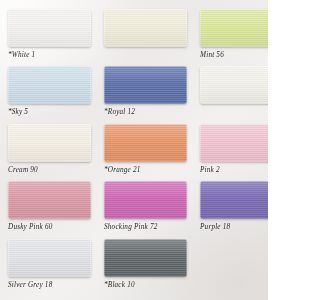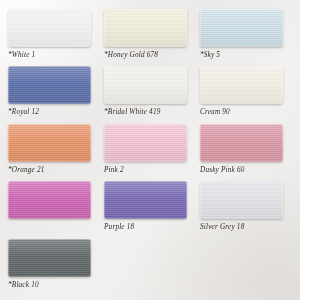--- a/index.html
+++ b/index.html
@@ -2,21 +2,21 @@
 <html><head>
 <meta charset="utf-8">
 <style>
   html, body {
     margin: 0;
     padding: 0;
     background: #ffffff;
   }
   #page {
     position: relative;
-    width: 300px;
+    width: 268px;
     height: 300px;
     background: linear-gradient(135deg, #f4f3f1 0%, #eceae8 35%, #f2f1ef 60%, #e9e7e5 100%);
     font-family: "Liberation Serif", serif;
     overflow: hidden;
   }
   
   #page::before {
     content: "";
     position: absolute;
     left: -40px; top: -30px;
@@ -94,52 +94,55 @@
 <body>
 
 <div id="page">
   <div class="grid" id="grid">
       <div class="cell">
         <div class="chip" style="background: rgb(244, 243, 241);"></div>
         <div class="label">*White 1</div>
       </div>
       <div class="cell">
         <div class="chip" style="background: rgb(242, 238, 220);"></div>
-        <div class="label">*Honey Gold 678</div>
+      </div>
+      <div class="cell">
+        <div class="chip" style="background: rgb(220, 232, 157);"></div>
+        <div class="label">Mint 56</div>
       </div>
       <div class="cell">
         <div class="chip" style="background: rgb(207, 224, 234);"></div>
         <div class="label">*Sky 5</div>
       </div>
       <div class="cell">
         <div class="chip" style="background: rgb(93, 113, 171);"></div>
         <div class="label">*Royal 12</div>
       </div>
       <div class="cell">
         <div class="chip" style="background: rgb(243, 242, 236);"></div>
-        <div class="label">*Bridal White 419</div>
       </div>
       <div class="cell">
         <div class="chip" style="background: rgb(246, 240, 230);"></div>
         <div class="label">Cream 90</div>
       </div>
       <div class="cell">
         <div class="chip" style="background: rgb(232, 149, 106);"></div>
         <div class="label">*Orange 21</div>
       </div>
       <div class="cell">
         <div class="chip" style="background: rgb(243, 196, 210);"></div>
         <div class="label">Pink 2</div>
       </div>
       <div class="cell">
         <div class="chip" style="background: rgb(220, 154, 168);"></div>
         <div class="label">Dusky Pink 60</div>
       </div>
       <div class="cell">
         <div class="chip" style="background: rgb(207, 103, 182);"></div>
+        <div class="label">Shocking Pink 72</div>
       </div>
       <div class="cell">
         <div class="chip" style="background: rgb(122, 107, 181);"></div>
         <div class="label">Purple 18</div>
       </div>
       <div class="cell">
         <div class="chip" style="background: rgb(227, 228, 232);"></div>
         <div class="label">Silver Grey 18</div>
       </div>
       <div class="cell">

